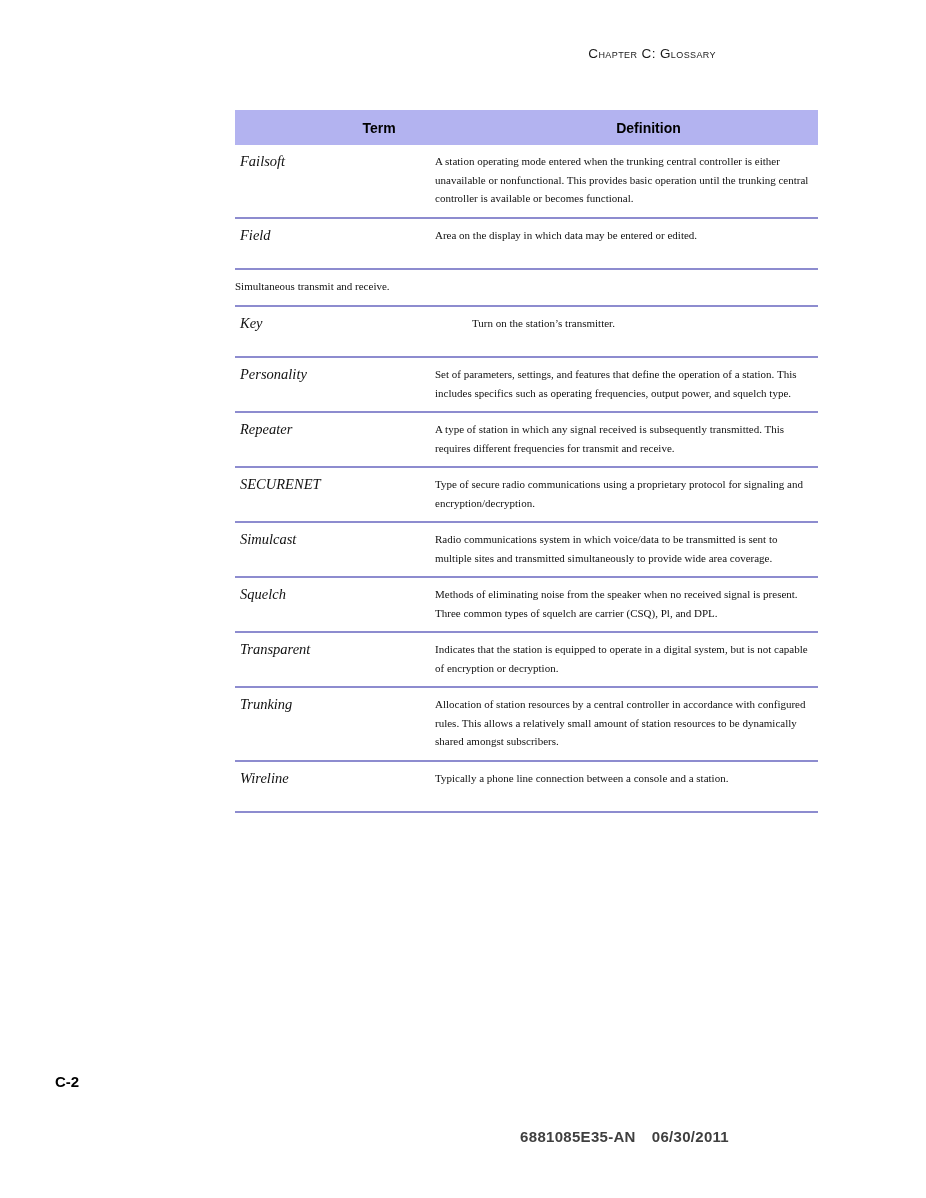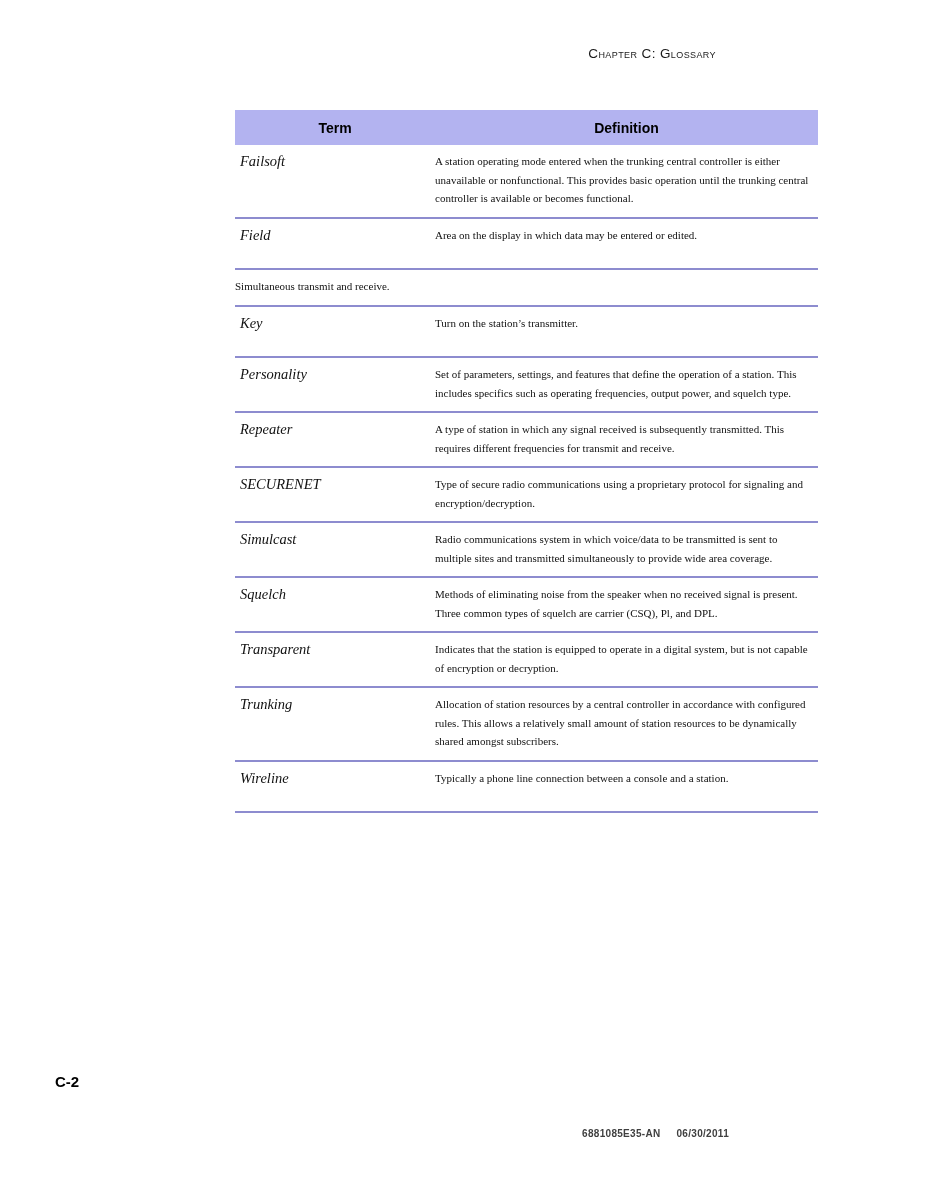--- a/index.html
+++ b/index.html
@@ -76,56 +76,56 @@
     font-weight: bold;
     font-size: 15px;
     color: #000000;
   }
   .footer-right {
     position: absolute;
     right: 95px;
     top: 1128px;
     font-family: "Liberation Sans", sans-serif;
     font-weight: bold;
-    font-size: 10px;
+    font-size: 15px;
     color: #3f3f3f;
     letter-spacing: 0.3px;
   }
   .footer-right .part-number {
     margin-right: 16px;
   }
 </style>
 </head>
 <body>
 
 <div class="page">
 
   <div class="chapter-header">Chapter C: Glossary</div>
 
   <div class="glossary">
-    <div class="thead" style="background: rgb(179, 179, 240);">
+    <div class="thead" style="background: rgb(179, 179, 240); padding-left: 44px;">
       <div class="th-term">Term</div>
       <div class="th-def">Definition</div>
     </div>
     <div id="rows">
     <div class="row" style="border-bottom: 2px solid rgb(141, 140, 207);">
       <div class="term-cell">Failsoft</div>
       <div class="def-cell">A station operating mode entered when the trunking central controller is either unavailable or nonfunctional. This provides basic operation until the trunking central controller is available or becomes functional.</div>
     </div>
 
     <div class="row" style="border-bottom: 2px solid rgb(141, 140, 207);">
       <div class="term-cell">Field</div>
       <div class="def-cell">Area on the display in which data may be entered or edited.</div>
     </div>
 
     <div class="row" style="border-bottom: 2px solid rgb(141, 140, 207);">
       <div class="def-cell">Simultaneous transmit and receive.</div>
     </div>
 
-    <div class="row" style="border-bottom: 2px solid rgb(141, 140, 207);">
+    <div class="row" style="border-bottom: 2px solid rgb(141, 140, 207); gap: 37px;">
       <div class="term-cell">Key</div>
       <div class="def-cell">Turn on the station’s transmitter.</div>
     </div>
 
     <div class="row" style="border-bottom: 2px solid rgb(141, 140, 207);">
       <div class="term-cell">Personality</div>
       <div class="def-cell">Set of parameters, settings, and features that define the operation of a station. This includes specifics such as operating frequencies, output power, and squelch type.</div>
     </div>
 
     <div class="row" style="border-bottom: 2px solid rgb(141, 140, 207);">

